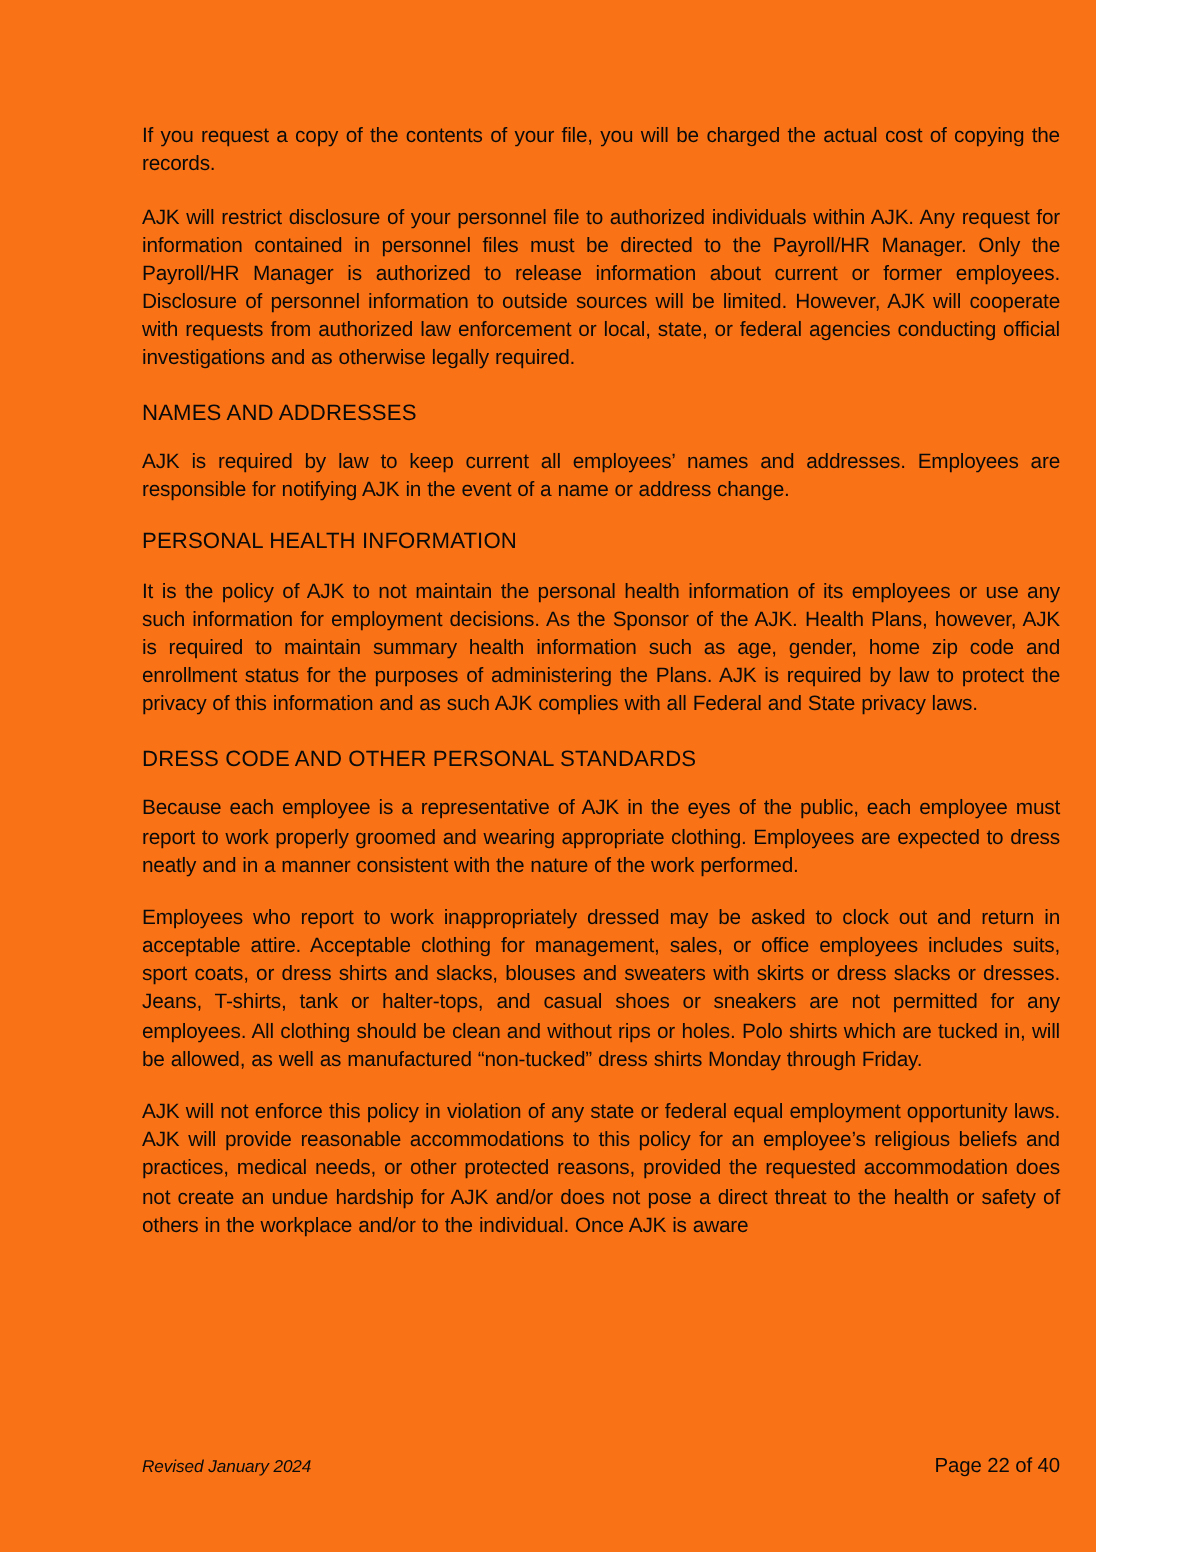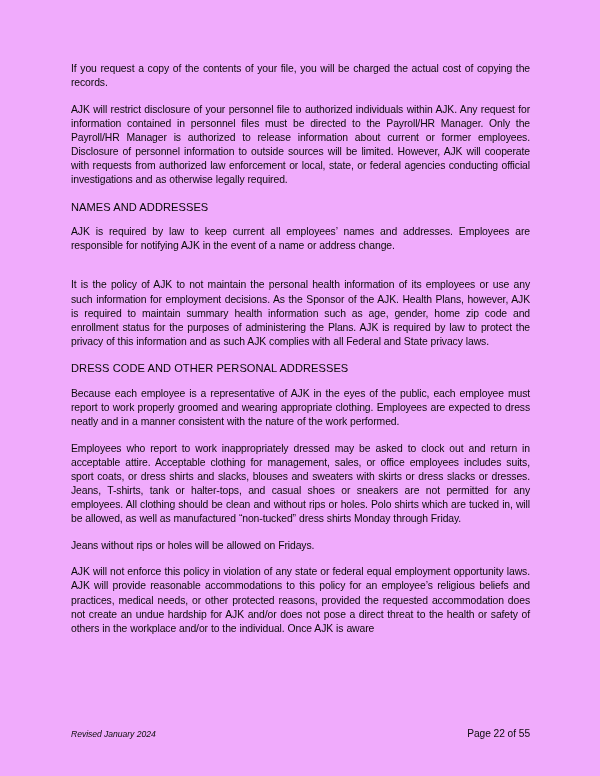--- a/index.html
+++ b/index.html
@@ -9,42 +9,42 @@
   }
   body {
     width: 600px;
     height: 776px;
     font-family: "Liberation Sans", sans-serif;
     color: #0a0a0a;
     -webkit-font-smoothing: antialiased;
   }
   #page {
     position: relative;
-    width: 600px;
+    width: 548px;
     height: 776px;
-    background: #f0abfc;
+    background: #f97316;
     box-sizing: border-box;
   }
   #content {
     position: absolute;
     left: 71px;
     top: 62px;
     width: 459px;
   }
   p.body-par {
     margin: 0 0 12.5px 0;
     font-size: 10.4px;
     line-height: 14.1px;
     text-align: justify;
     text-justify: inter-word;
     letter-spacing: -0.01em;
     word-spacing: 0.02em;
   }
   p.body-par.tight-after {
-    margin-bottom: 25px;
+    margin-bottom: 11px;
   }
   h2.section-heading {
     margin: 0 0 11.5px 0;
     font-size: 11.1px;
     line-height: 14px;
     font-weight: normal;
     letter-spacing: 0.005em;
     text-align: left;
   }
   h2.section-heading.after-par {
@@ -77,34 +77,34 @@
   <div id="content">
 
     <p class="body-par">If you request a copy of the contents of your file, you will be charged the actual cost of copying the records.</p>
 
     <p class="body-par">AJK will restrict disclosure of your personnel file to authorized individuals within AJK.  Any request for information contained in personnel files must be directed to the Payroll/HR Manager.  Only the Payroll/HR Manager is authorized to release information about current or former employees.  Disclosure of personnel information to outside sources will be limited.  However, AJK will cooperate with requests from authorized law enforcement or local, state, or federal agencies conducting official investigations and as otherwise legally required.</p>
 
     <h2 class="section-heading">NAMES AND ADDRESSES</h2>
 
     <p class="body-par tight-after">AJK is required by law to keep current all employees’ names and addresses.  Employees are responsible for notifying AJK in the event of a name or address change.</p>
 
+    <h2 class="section-heading after-par">PERSONAL HEALTH INFORMATION</h2>
 
     <p class="body-par">It is the policy of AJK to not maintain the personal health information of its employees or use any such information for employment decisions.  As the Sponsor of the AJK.  Health Plans, however, AJK is required to maintain summary health information such as age, gender, home zip code and enrollment status for the purposes of administering the Plans.  AJK is required by law to protect the privacy of this information and as such AJK complies with all Federal and State privacy laws.</p>
 
-    <h2 class="section-heading">DRESS CODE AND OTHER PERSONAL ADDRESSES</h2>
+    <h2 class="section-heading">DRESS CODE AND OTHER PERSONAL STANDARDS</h2>
 
     <p class="body-par">Because each employee is a representative of AJK in the eyes of the public, each employee must report to work properly groomed and wearing appropriate clothing.  Employees are expected to dress neatly and in a manner consistent with the nature of the work performed.</p>
 
     <p class="body-par">Employees who report to work inappropriately dressed may be asked to clock out and return in acceptable attire.  Acceptable clothing for management, sales, or office employees includes suits, sport coats, or dress shirts and slacks, blouses and sweaters with skirts or dress slacks or dresses.  Jeans, T-shirts, tank or halter-tops, and casual shoes or sneakers are not permitted for any employees.  All clothing should be clean and without rips or holes.  Polo shirts which are tucked in, will be allowed, as well as manufactured “non-tucked” dress shirts Monday through Friday.</p>
 
-    <p class="body-par">Jeans without rips or holes will be allowed on Fridays.</p>
 
 
     <p class="body-par">AJK will not enforce this policy in violation of any state or federal equal employment opportunity laws.  AJK will provide reasonable accommodations to this policy for an employee’s religious beliefs and practices, medical needs, or other protected reasons, provided the requested accommodation does not create an undue hardship for AJK and/or does not pose a direct threat to the health or safety of others in the workplace and/or to the individual.  Once AJK is aware</p>
 
   </div>
 
   <div id="footer">
     <span class="rev">Revised January 2024</span>
-    <span class="pg">Page 22 of 55</span>
+    <span class="pg">Page 22 of 40</span>
   </div>
 
 </div>
 
 </body></html>

